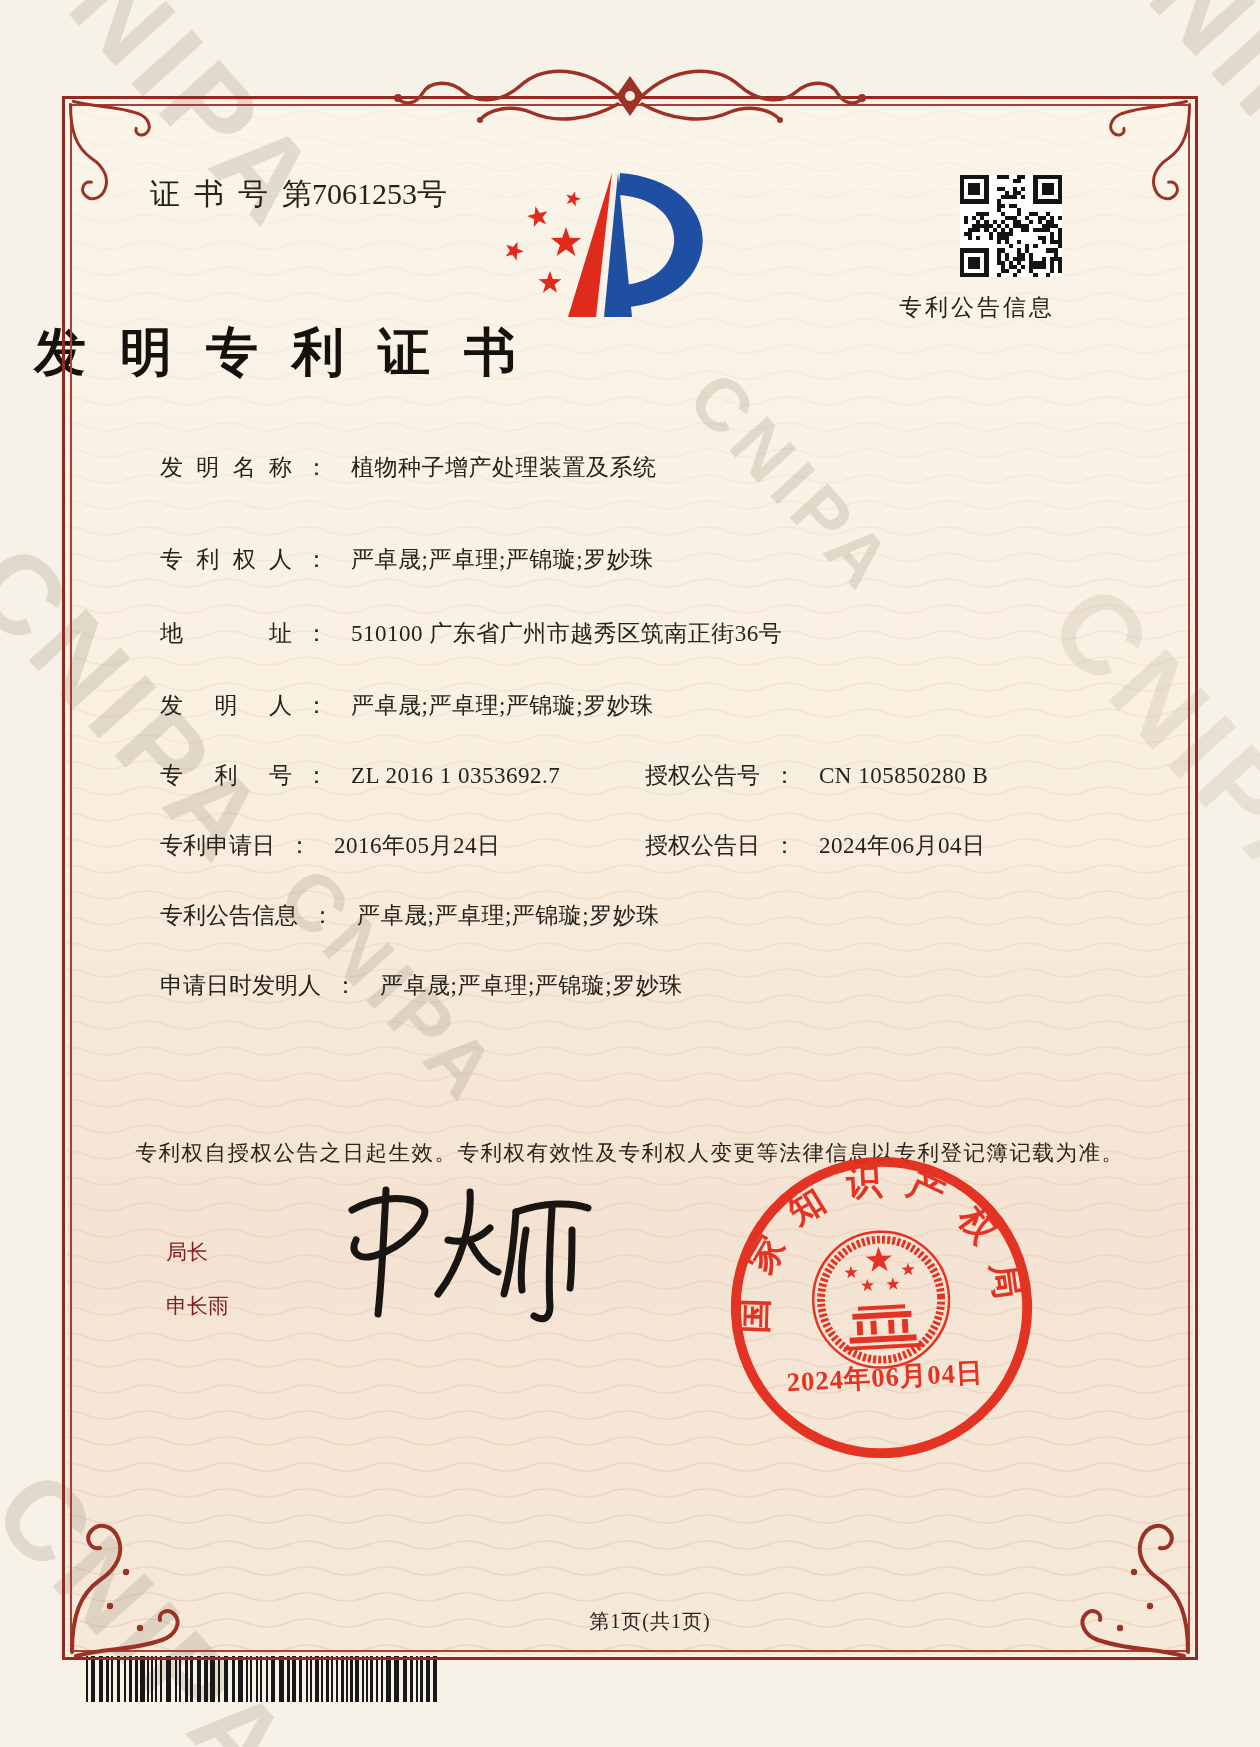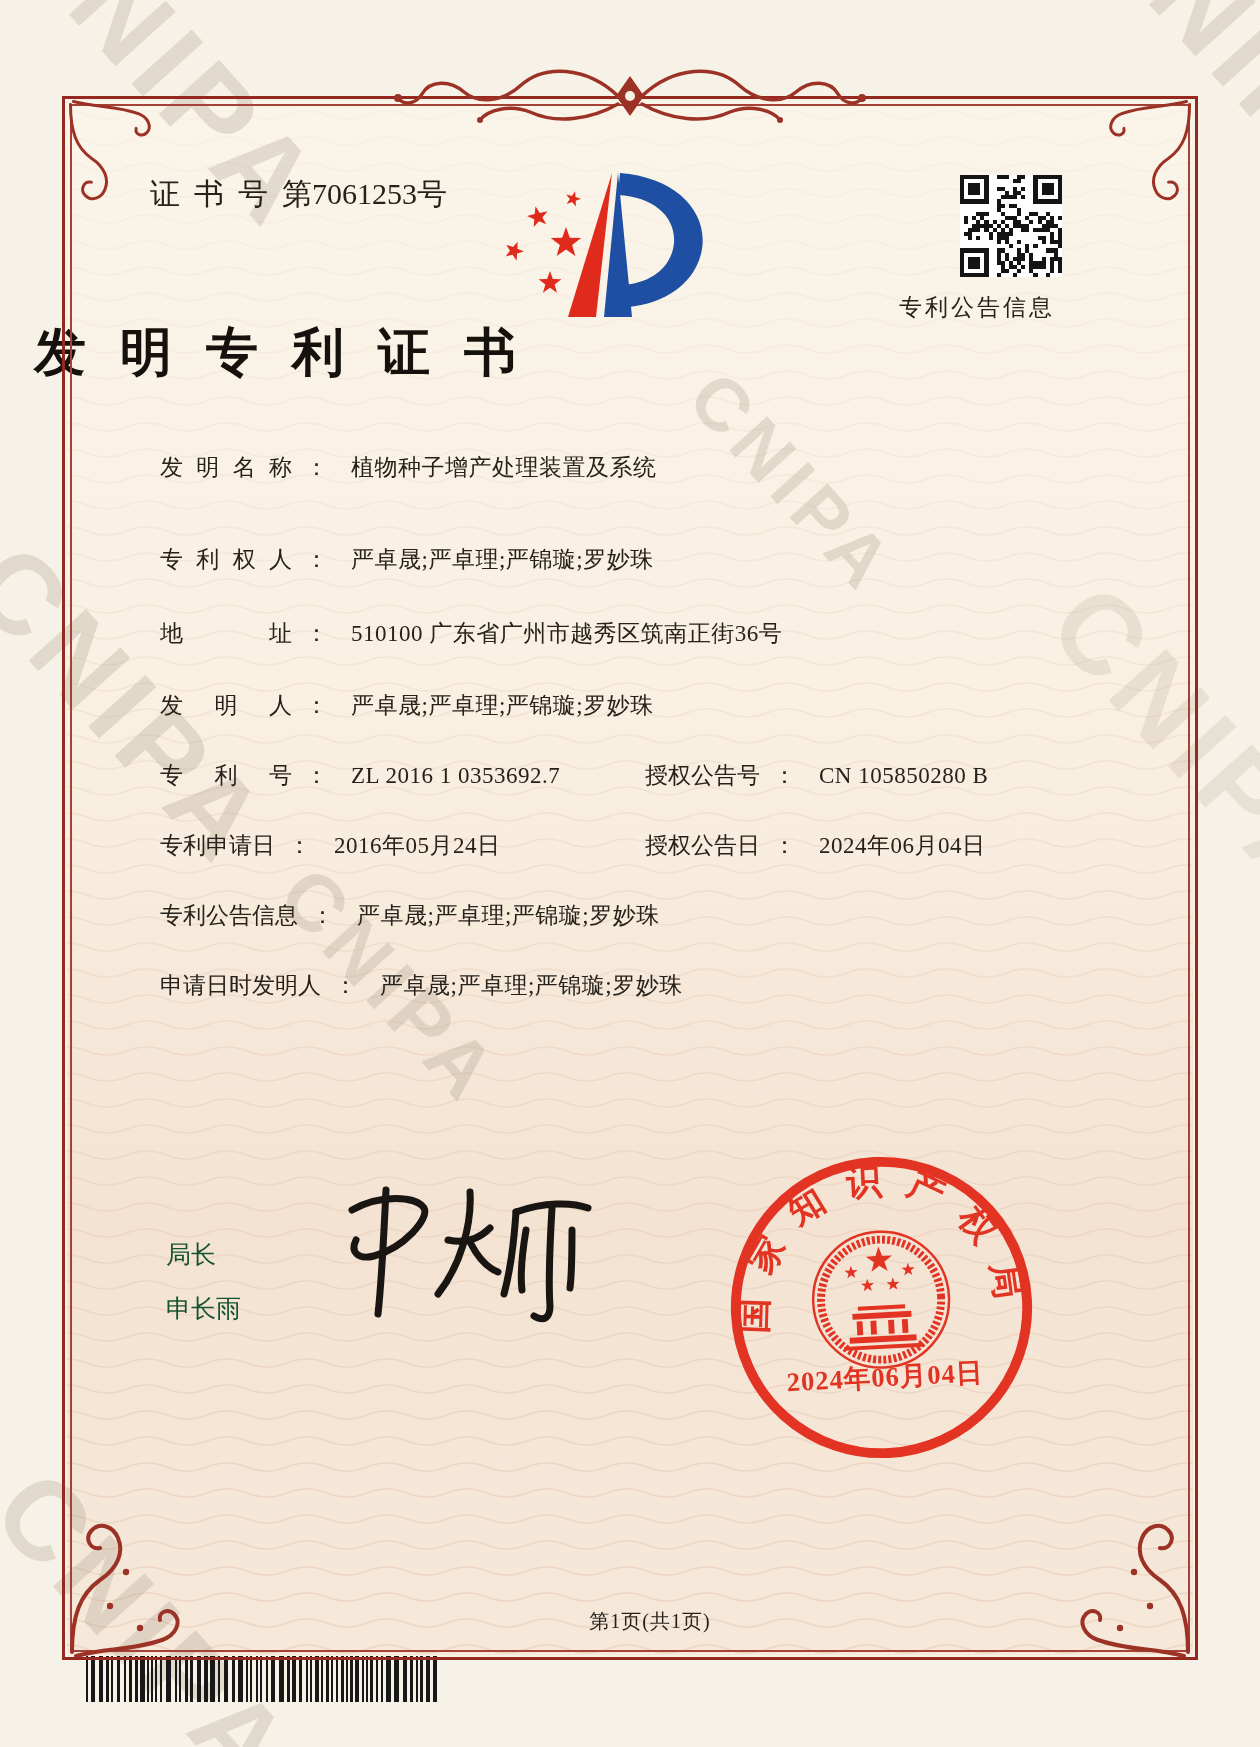--- a/index.html
+++ b/index.html
@@ -36,21 +36,21 @@
   
   .row{position:absolute;left:0;width:100%;z-index:3;font-size:23px;}
   .pair{position:absolute;display:flex;align-items:baseline;white-space:nowrap;gap:13px;}
   .pair.l{left:160px;} .pair.r{left:645px;}
   .lab.spread{display:inline-block;width:132px;text-align:justify;text-align-last:justify;}
   .colon{display:inline-block;margin-right:10px;}
   .val{letter-spacing:0.5px;}
   
   .legal{position:absolute;left:0;width:100%;z-index:3;text-align:center;font-size:21.5px;letter-spacing:1.5px;color:#2a241c;}
   
-  .signer{position:absolute;left:166px;z-index:3;font-size:25px;font-family:"Liberation Sans","DejaVu Sans",sans-serif;color:#14532d;}
+  .signer{position:absolute;left:166px;z-index:3;font-size:21px;font-family:"Liberation Sans","DejaVu Sans",sans-serif;color:#7f1d1d;}
   .signature{position:absolute;left:320px;top:1182px;width:290px;height:160px;z-index:3;}
   .seal{position:absolute;left:724px;top:1150px;width:315px;height:315px;z-index:4;opacity:0.95;}
   .footer-page{position:absolute;left:0;top:1608px;width:100%;z-index:3;text-align:center;font-size:20px;letter-spacing:1px;padding-left:20px;}
   .barcode{position:absolute;left:84px;top:1656px;width:360px;height:46px;z-index:3;}
   
   .corner{position:absolute;z-index:6;pointer-events:none;}
   .top-ornament{position:absolute;left:380px;top:54px;width:500px;height:86px;z-index:6;pointer-events:none;}
 </style>
 </head>
 <body>
@@ -451,20 +451,21 @@
     </span>
   </div>
   <div class="row" style="top:970px;">
     <span class="pair l">
       <span class="lab">申请日时发明人</span>
         <span class="colon">：</span>
         <span class="val">严卓晟;严卓理;严锦璇;罗妙珠</span>
     </span>
   </div>
 
+  <div class="legal" style="top:1138px;">专利权自授权公告之日起生效。专利权有效性及专利权人变更等法律信息以专利登记簿记载为准。</div>
 
   <div class="signer" style="top:1238px;">局长</div>
   <div class="signer" style="top:1292px;">申长雨</div>
 
   <svg class="signature" viewBox="0 0 290 160">
     <g fill="none" stroke="#181512" stroke-width="7" stroke-linecap="round" stroke-linejoin="round">
       <path d="M32 28 C 60 12 96 14 104 26 C 110 36 84 66 54 74 C 38 78 30 70 36 58"></path>
       <path d="M66 8 C 64 48 62 96 58 132"></path>
       <path d="M150 10 C 152 44 140 84 118 112"></path>
       <path d="M128 58 C 146 62 160 56 170 46"></path>

